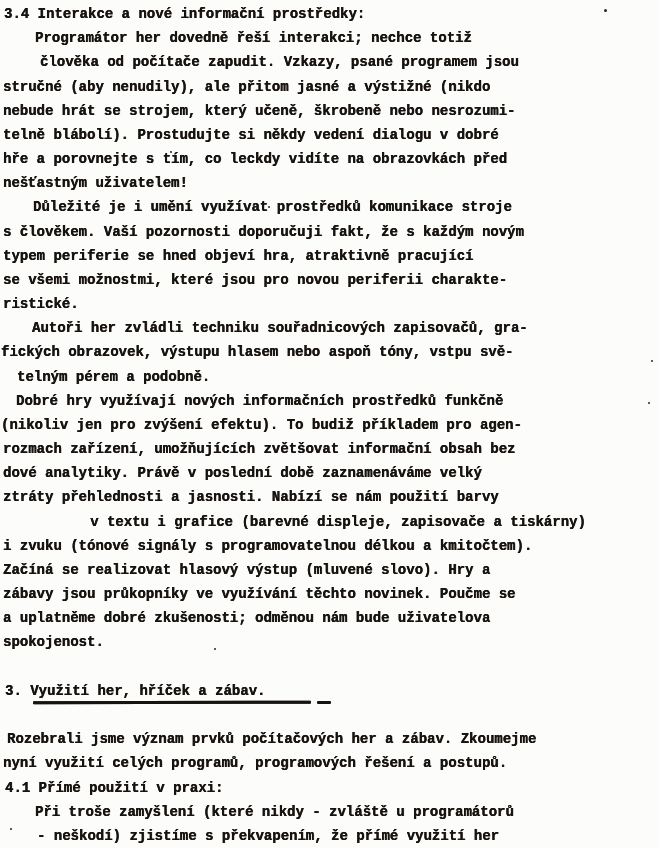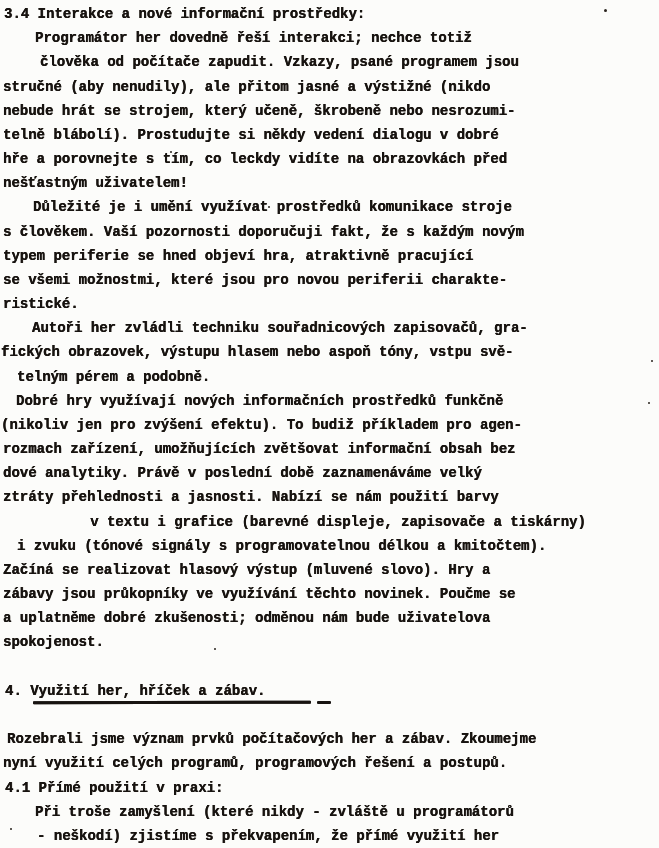--- a/index.html
+++ b/index.html
@@ -74,27 +74,27 @@
       <div class="line" style="padding-left: 3px;"><span class="txt">ristické.</span></div>
       <div class="line" style="padding-left: 32px;"><span class="txt">Autoři her zvládli techniku souřadnicových zapisovačů, gra-</span></div>
       <div class="line" style="padding-left: 1px;"><span class="txt">fických obrazovek, výstupu hlasem nebo aspoň tóny, vstpu svě-</span></div>
       <div class="line" style="padding-left: 17px; font-family: Liberation Mono, monospace;"><span class="txt">telným pérem a podobně.</span></div>
       <div class="line" style="padding-left: 16px;"><span class="txt">Dobré hry využívají nových informačních prostředků funkčně</span></div>
       <div class="line" style="padding-left: 1px;"><span class="txt">(nikoliv jen pro zvýšení efektu). To budiž příkladem pro agen-</span></div>
       <div class="line" style="padding-left: 3px;"><span class="txt">rozmach zařízení, umožňujících zvětšovat informační obsah bez</span></div>
       <div class="line" style="padding-left: 3px;"><span class="txt">dové analytiky. Právě v poslední době zaznamenáváme velký</span></div>
       <div class="line" style="padding-left: 3px;"><span class="txt">ztráty přehlednosti a jasnosti. Nabízí se nám použití barvy</span></div>
       <div class="line" style="padding-left: 17px; text-align: center;"><span class="txt">v textu i grafice (barevné displeje, zapisovače a tiskárny)</span></div>
-      <div class="line" style="padding-left: 17px;"><span class="txt">i zvuku (tónové signály s programovatelnou délkou a kmitočtem).</span></div>
+      <div class="line" style="padding-left: 3px;"><span class="txt">i zvuku (tónové signály s programovatelnou délkou a kmitočtem).</span></div>
       <div class="line" style="padding-left: 3px;"><span class="txt">Začíná se realizovat hlasový výstup (mluvené slovo). Hry a</span></div>
       <div class="line" style="padding-left: 3px; font-family: Liberation Mono, monospace;"><span class="txt">zábavy jsou průkopníky ve využívání těchto novinek. Poučme se</span></div>
       <div class="line" style="padding-left: 3px;"><span class="txt">a uplatněme dobré zkušenosti; odměnou nám bude uživatelova</span></div>
       <div class="line" style="padding-left: 3px;"><span class="txt">spokojenost.</span></div>
       <div class="line" style="padding-left: 0px;"><span class="txt"></span></div>
-      <div class="line" style="padding-left: 5px;"><span class="txt">4. Využití her, hříček a zábav.</span><span class="u-main" style="left: 33px; width: 278px;"></span><span class="u-tail" style="left: 317px; width: 14px;"></span></div>
+      <div class="line" style="padding-left: 5px;"><span class="txt">3. Využití her, hříček a zábav.</span><span class="u-main" style="left: 33px; width: 278px;"></span><span class="u-tail" style="left: 317px; width: 14px;"></span></div>
       <div class="line" style="padding-left: 0px;"><span class="txt"></span></div>
       <div class="line" style="padding-left: 7px;"><span class="txt">Rozebrali jsme význam prvků počítačových her a zábav. Zkoumejme</span></div>
       <div class="line" style="padding-left: 3px;"><span class="txt">nyní využití celých programů, programových řešení a postupů.</span></div>
       <div class="line" style="padding-left: 5px;"><span class="txt">4.1 Přímé použití v praxi:</span></div>
       <div class="line" style="padding-left: 35px;"><span class="txt">Při troše zamyšlení (které nikdy - zvláště u programátorů</span></div>
       <div class="line" style="padding-left: 37px;"><span class="txt">- neškodí) zjistíme s překvapením, že přímé využití her</span></div>
     </div>
   <div id="specks">
       <div class="speck" style="left: 604px; top: 9px; width: 3px; height: 3px;"></div>
       <div class="speck" style="left: 170px; top: 151px; width: 2px; height: 2px;"></div>

